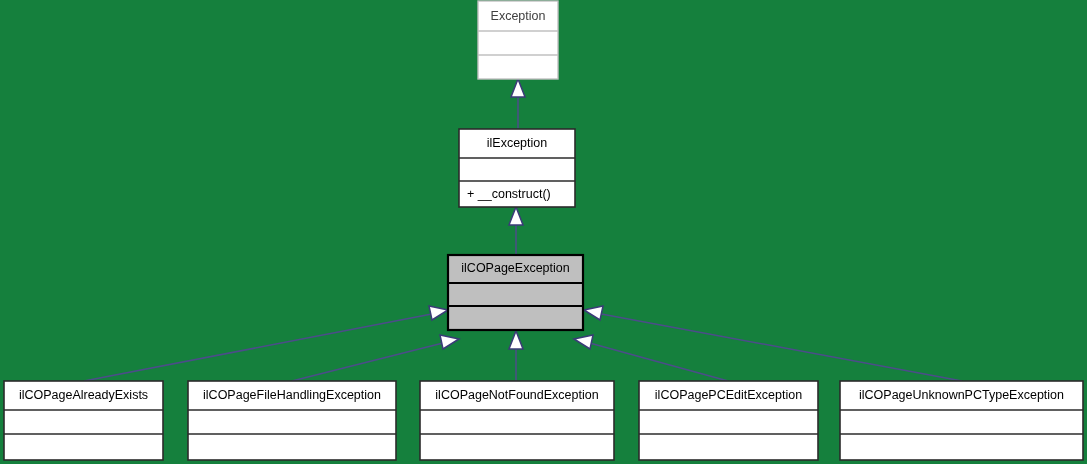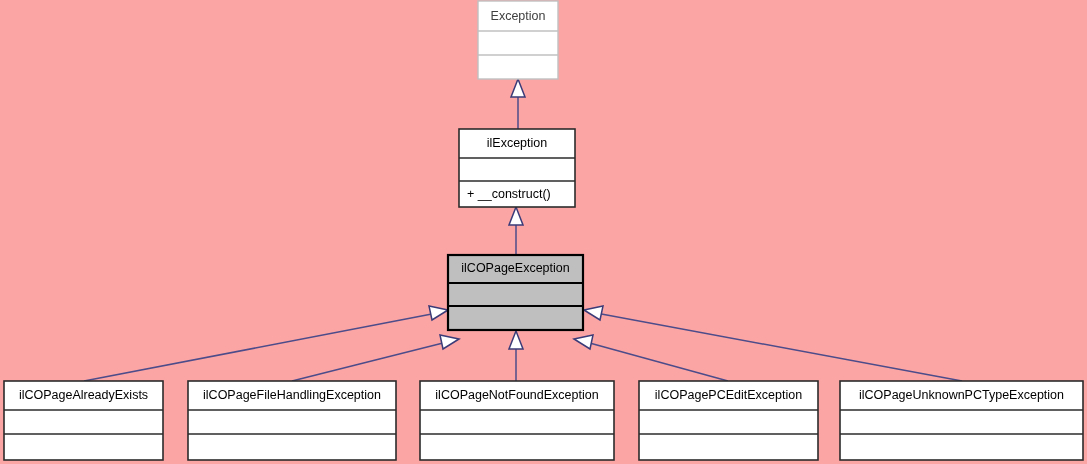--- a/index.html
+++ b/index.html
@@ -4,21 +4,21 @@
 <style>
   html, body {
     margin: 0;
     padding: 0;
     background: #ffffff;
   }
   #diagram-root {
     position: relative;
     width: 1087px;
     height: 464px;
-    background: #fca5a5;
+    background: #15803d;
     font-family: "Liberation Sans", sans-serif;
     overflow: hidden;
   }
   svg.uml-canvas {
     position: absolute;
     top: 0;
     left: 0;
     width: 1087px;
     height: 464px;
     display: block;

